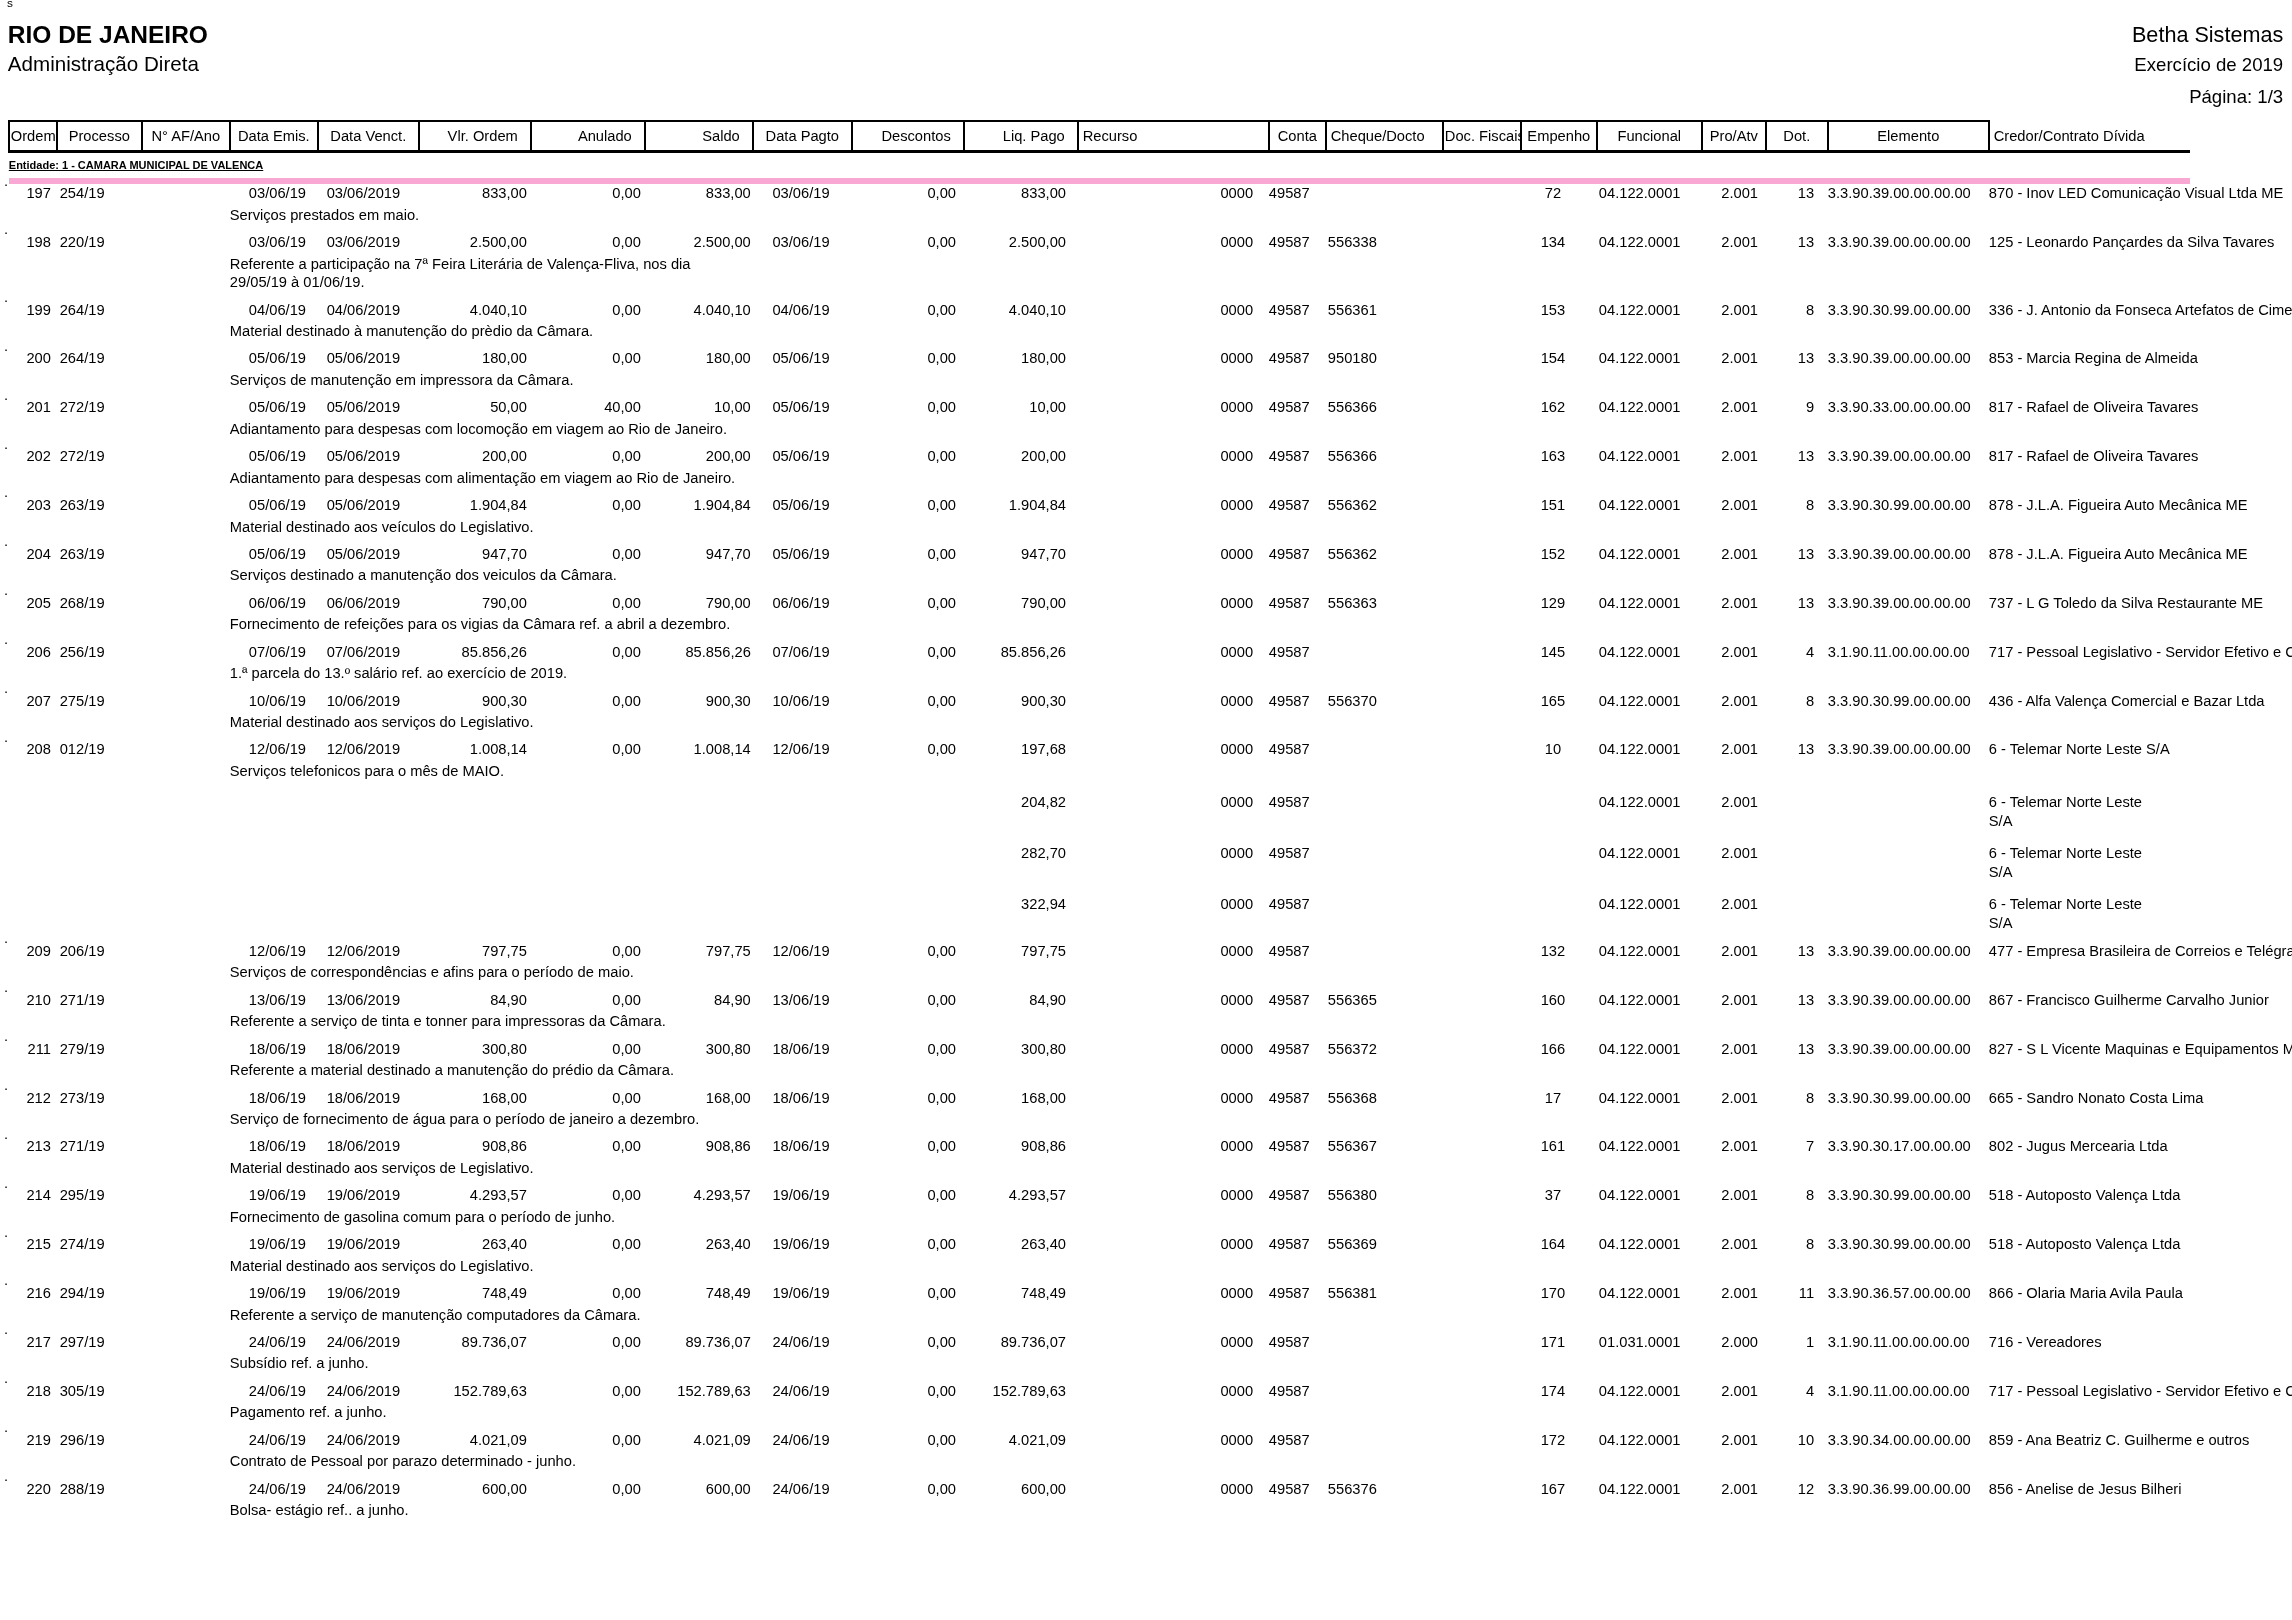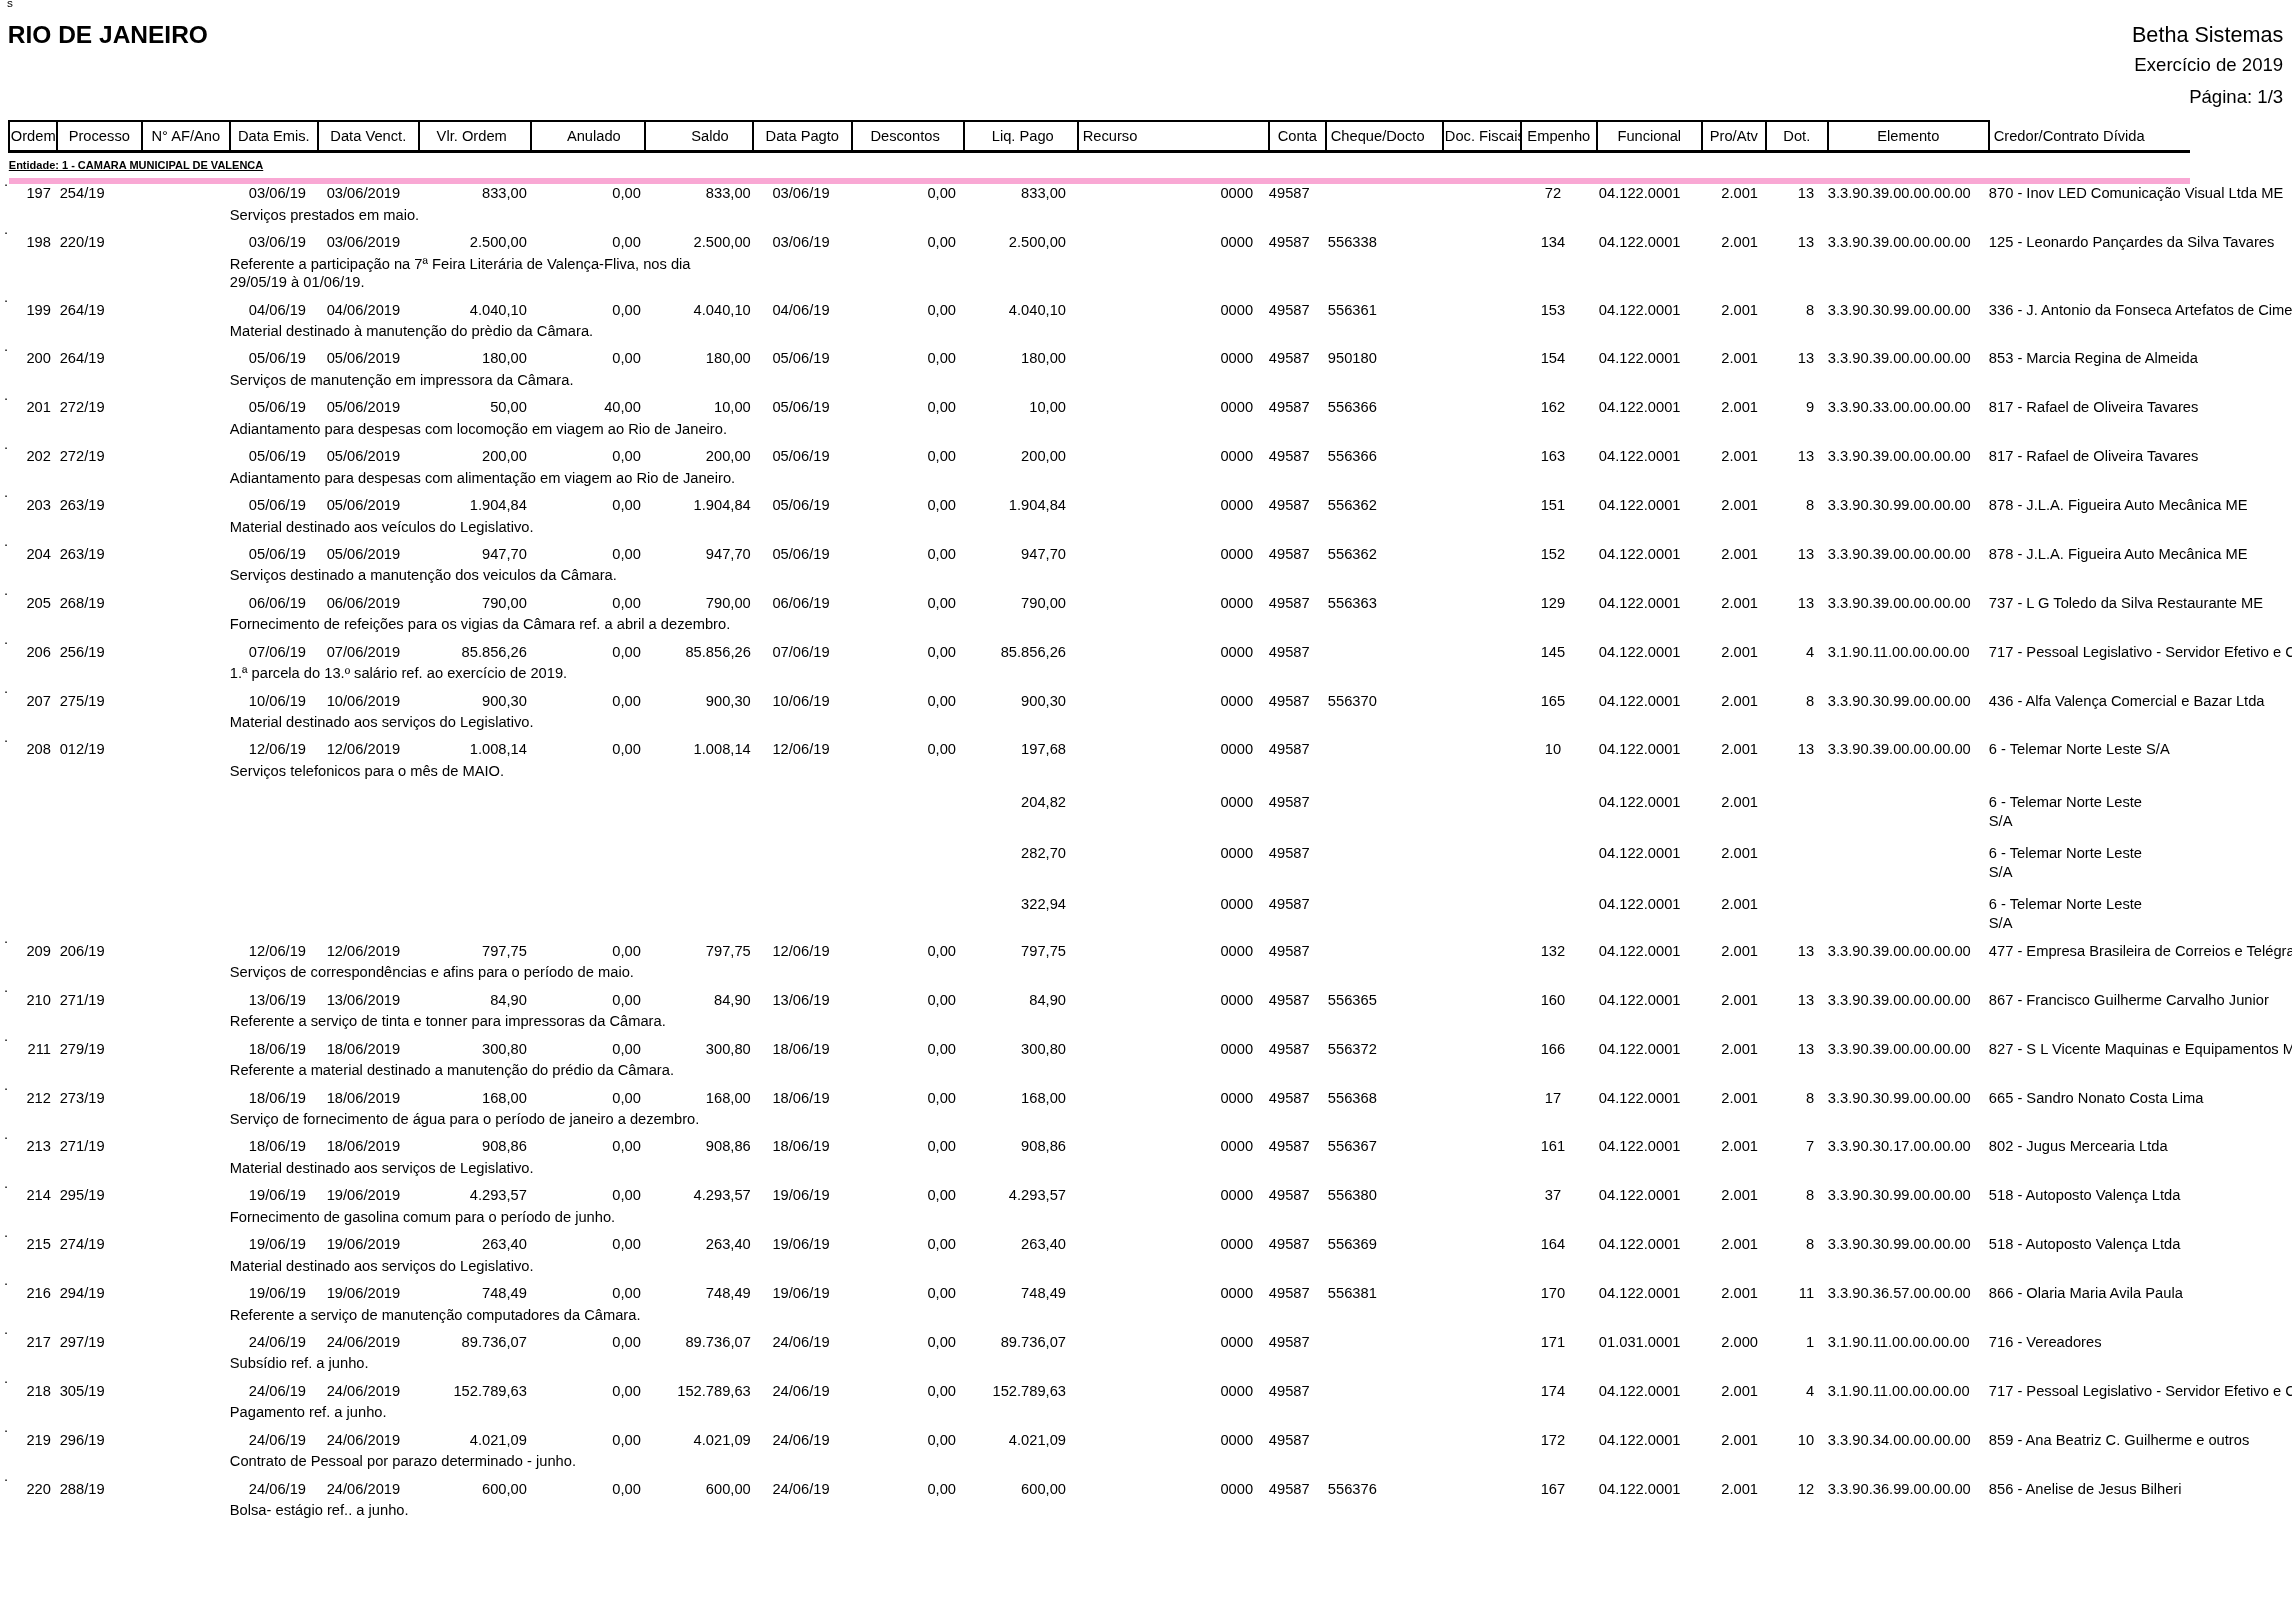--- a/index.html
+++ b/index.html
@@ -14,21 +14,21 @@
   .hdr-right{text-align:right;}
   .vendor{font-size:21.6px;line-height:29px;}
   .exercise{font-size:18.6px;line-height:32px;}
   .pageno{font-size:18.6px;line-height:32px;}
 
   table{border-collapse:collapse;table-layout:fixed;width:2180px;margin:7.8px 0 0 7.8px;
         font-size:14.7px;}
   thead th{border:2px solid #000;border-bottom:3.9px solid #000;font-weight:normal;
            font-size:14.7px;height:23.5px;padding:2px 1px;white-space:nowrap;overflow:hidden;
            text-align:center;}
-  th.h5,th.h6,th.h7,th.h9,th.h10{text-align:right;padding-right:23px;}
+  th.h5,th.h6,th.h7,th.h9,th.h10{text-align:right;padding-right:12px;}
   th.h11,th.h13{text-align:left;padding-left:3.9px;}
   th.h20{text-align:left;padding-left:3.9px;border-top:none;border-right:none;}
 
   tbody td{vertical-align:top;line-height:18.6px;padding:0;}
   tr.entity-row td{font-weight:bold;padding:2.9px 0 3.9px 0;border-bottom:6px solid #f9a8d4;font-size:11px;text-decoration:underline;}
   tr.main td{white-space:nowrap;overflow:visible;}
   .c0{text-align:right;padding-right:5.9px;position:relative;}
   .c1{padding-left:2.9px;}
   .c3{text-align:right;padding-right:11.8px;}
   .c4{text-align:center;padding-right:9.8px;}
@@ -50,20 +50,21 @@
   tr.sub td{padding-top:3.9px;padding-bottom:9.8px;}
 </style>
 </head>
 <body>
 
 <div class="page">
   <span class="corner">s</span>
   <div class="hdr">
     <div class="hdr-left">
       <div class="org-state">RIO DE JANEIRO</div>
+      <div class="admin">Administração Direta</div>
     </div>
     <div class="hdr-right">
       <div class="vendor">Betha Sistemas</div>
       <div class="exercise">Exercício de 2019</div>
       <div class="pageno">Página: 1/3</div>
     </div>
   </div>
 
   <table>
     <colgroup id="cols">

